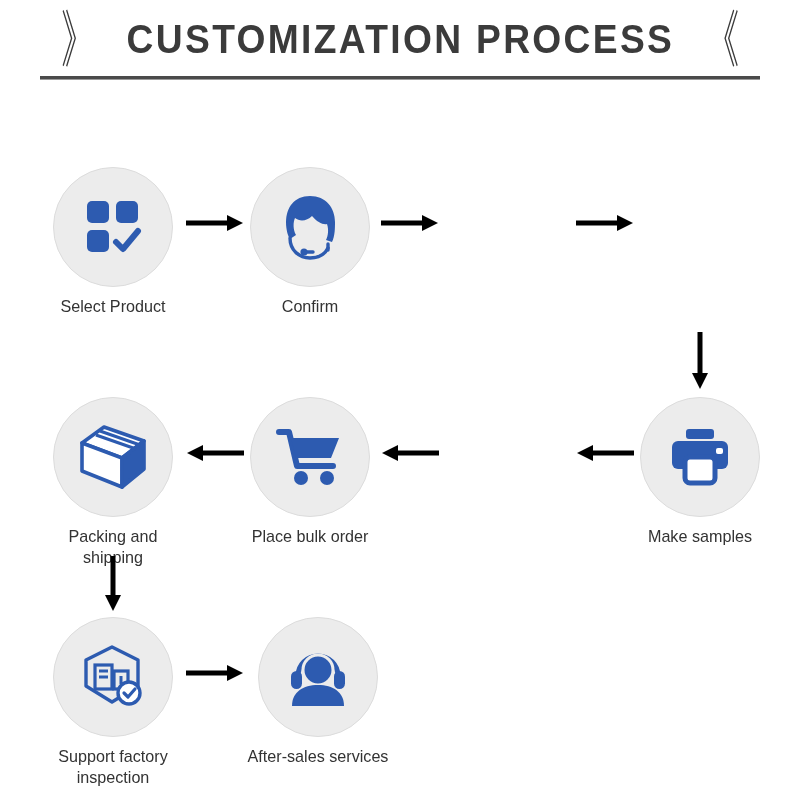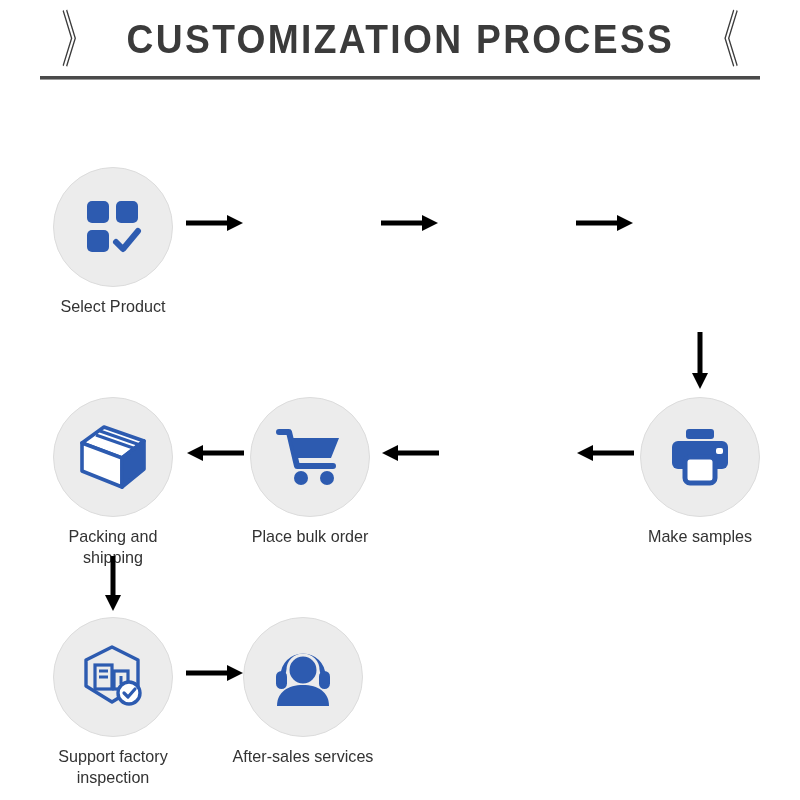--- a/index.html
+++ b/index.html
@@ -118,20 +118,37 @@
         <rect x="6" y="6" width="22" height="22" rx="5" fill="#2d5bb0"></rect>
         <rect x="35" y="6" width="22" height="22" rx="5" fill="#2d5bb0"></rect>
         <rect x="6" y="35" width="22" height="22" rx="5" fill="#2d5bb0"></rect>
         <path d="M35 47 L42 54 L57 36" fill="none" stroke="#2d5bb0" stroke-width="6" stroke-linecap="round" stroke-linejoin="round"></path>
       </svg>
       </span>
     </div>
     <div class="node-label">Select Product</div>
   </div>
 
+  <div class="node" style="left:230px; top:167px;">
+    <div class="circle">
+      <span>
+      <svg width="66" height="70" viewBox="0 0 66 70">
+        <path d="M33 4 C17 4 9 16 9 30 C9 38 11 44 13 47 L19 43
+                 C16 38 16 30 18 26 C23 30 30 29 35 24
+                 C40 30 46 33 50 32 C52 38 51 44 49 48 L55 50
+                 C58 44 58 36 58 30 C58 16 49 4 33 4 Z" fill="#2d5bb0"></path>
+        <path d="M13 46 C13 58 22 66 33 66 C42 66 48 62 51 56" fill="none" stroke="#2d5bb0" stroke-width="3.4" stroke-linecap="round"></path>
+        <path d="M51 52 L51 58" fill="none" stroke="#2d5bb0" stroke-width="3.4" stroke-linecap="round"></path>
+        <path d="M29 60 L36 60" fill="none" stroke="#2d5bb0" stroke-width="3.4" stroke-linecap="round"></path>
+        <circle cx="27" cy="60" r="3.6" fill="#2d5bb0"></circle>
+      </svg>
+      </span>
+    </div>
+    <div class="node-label">Confirm</div>
+  </div>
 
 
 
   <div class="node" style="left:620px; top:397px;">
     <div class="circle">
       <span>
       <svg width="68" height="60" viewBox="0 0 68 60">
         <rect x="20" y="2" width="28" height="10" rx="3" fill="#2d5bb0"></rect>
         <rect x="6" y="14" width="56" height="28" rx="6" fill="#2d5bb0"></rect>
         <rect x="50" y="21" width="7" height="6" rx="2" fill="#ffffff"></rect>
@@ -183,21 +200,21 @@
         <path d="M42 32 L42 40" stroke="#2d5bb0" stroke-width="3"></path>
         <circle cx="50" cy="49" r="11" fill="#ffffff" stroke="#2d5bb0" stroke-width="3.4"></circle>
         <path d="M45 49 L49 53 L56 45" fill="none" stroke="#2d5bb0" stroke-width="3.2" stroke-linecap="round" stroke-linejoin="round"></path>
       </svg>
       </span>
     </div>
     <div class="node-label">Support factory
 inspection</div>
   </div>
 
-  <div class="node" style="left:223px; top:617px;">
+  <div class="node" style="left:238px; top:617px;">
     <div class="circle">
       <span>
       <svg width="68" height="62" viewBox="0 0 68 62">
         <path d="M14 30 A20 20 0 0 1 54 30" fill="none" stroke="#2d5bb0" stroke-width="5"></path>
         <rect x="7" y="25" width="11" height="18" rx="5.5" fill="#2d5bb0"></rect>
         <rect x="50" y="25" width="11" height="18" rx="5.5" fill="#2d5bb0"></rect>
         <circle cx="34" cy="24" r="15" fill="#2d5bb0" stroke="#ececec" stroke-width="3"></circle>
         <path d="M8 60 C8 46 19 39 34 39 C49 39 60 46 60 60 Z" fill="#2d5bb0"></path>
       </svg>
       </span>

